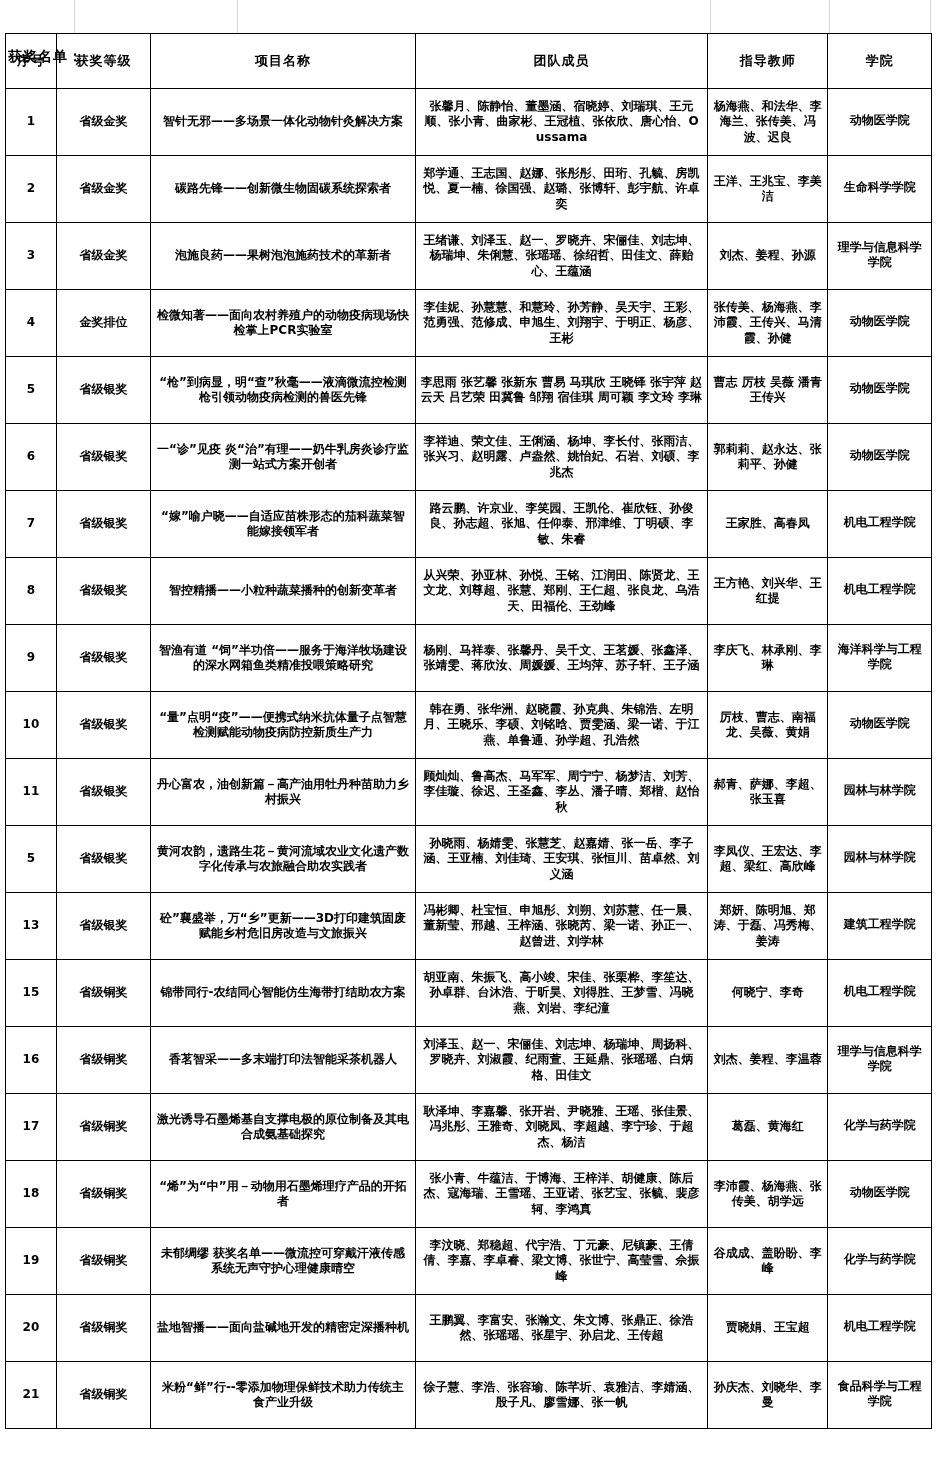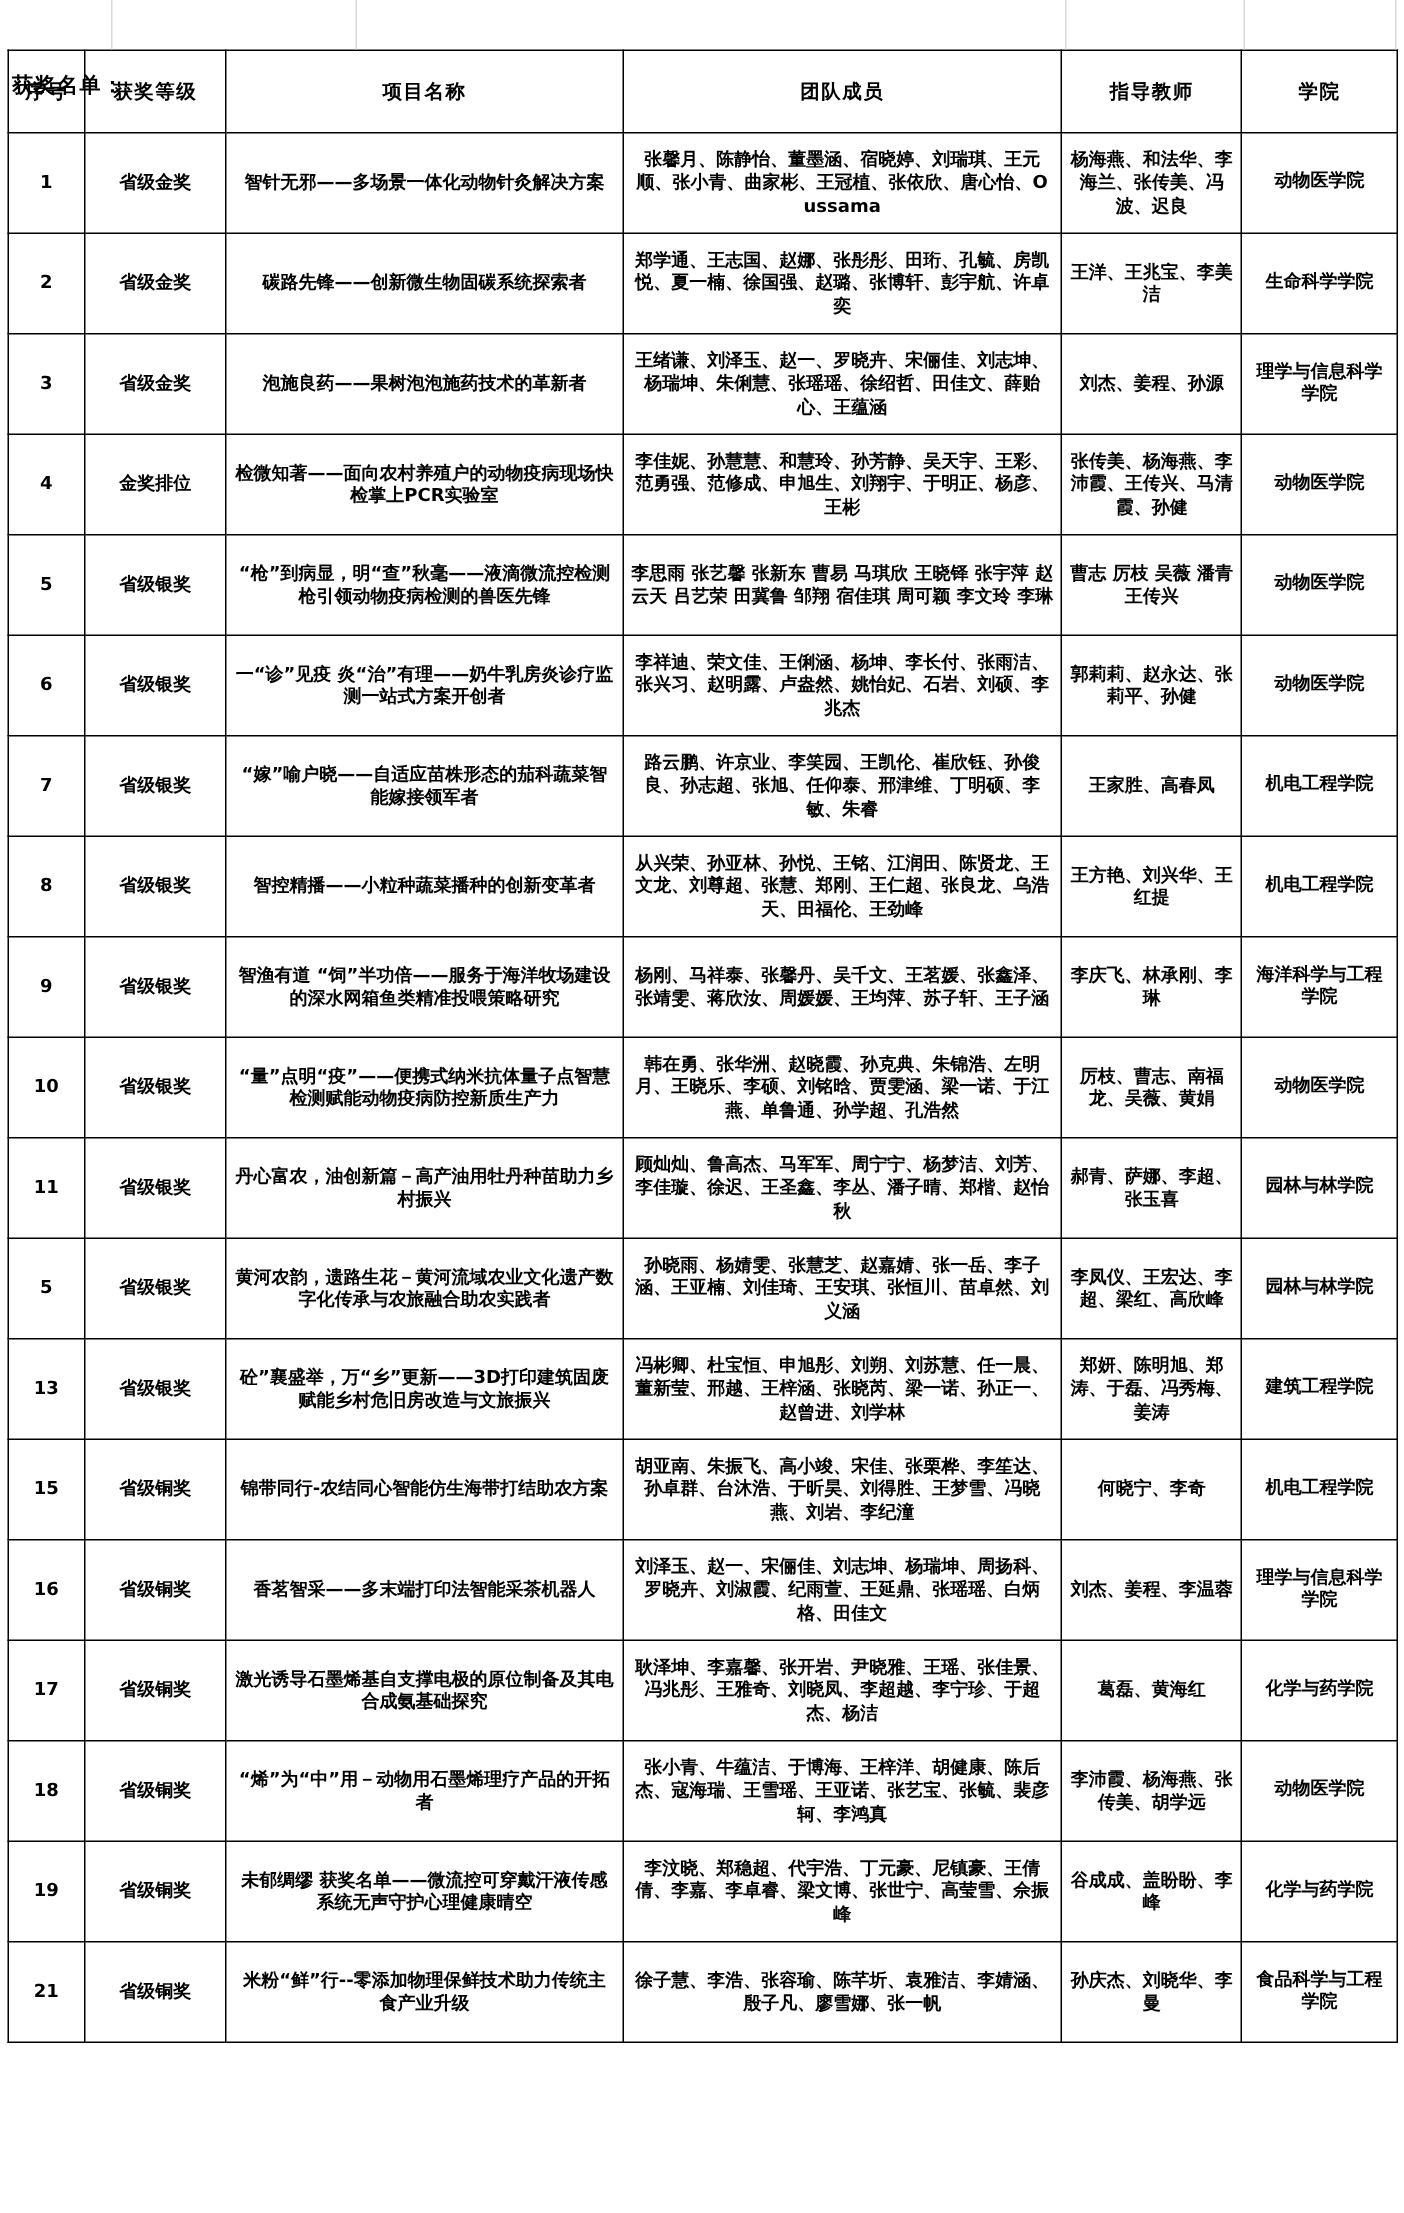--- a/index.html
+++ b/index.html
@@ -244,20 +244,28 @@
         </tr>
         <tr>
           <td class="c-no">19</td>
           <td class="c-level">省级铜奖</td>
           <td class="c-project">未郁绸缪 获奖名单——微流控可穿戴汗液传感系统无声守护心理健康晴空</td>
           <td class="c-members">李汶晓、郑稳超、代宇浩、丁元豪、尼镇豪、王倩倩、李嘉、李卓睿、梁文博、张世宁、高莹雪、佘振峰</td>
           <td class="c-advisors">谷成成、盖盼盼、李峰</td>
           <td class="c-college">化学与药学院</td>
         </tr>
         <tr>
+          <td class="c-no">20</td>
+          <td class="c-level">省级铜奖</td>
+          <td class="c-project">盐地智播——面向盐碱地开发的精密定深播种机</td>
+          <td class="c-members">王鹏翼、李富安、张瀚文、朱文博、张鼎正、徐浩然、张瑶瑶、张星宇、孙启龙、王传超</td>
+          <td class="c-advisors">贾晓娟、王宝超</td>
+          <td class="c-college">机电工程学院</td>
+        </tr>
+        <tr>
           <td class="c-no">21</td>
           <td class="c-level">省级铜奖</td>
           <td class="c-project">米粉“鲜”行--零添加物理保鲜技术助力传统主食产业升级</td>
           <td class="c-members">徐子慧、李浩、张容瑜、陈芊圻、袁雅洁、李婧涵、殷子凡、廖雪娜、张一帆</td>
           <td class="c-advisors">孙庆杰、刘晓华、李曼</td>
           <td class="c-college">食品科学与工程学院</td>
         </tr>
       </tbody>
   </table>
 

